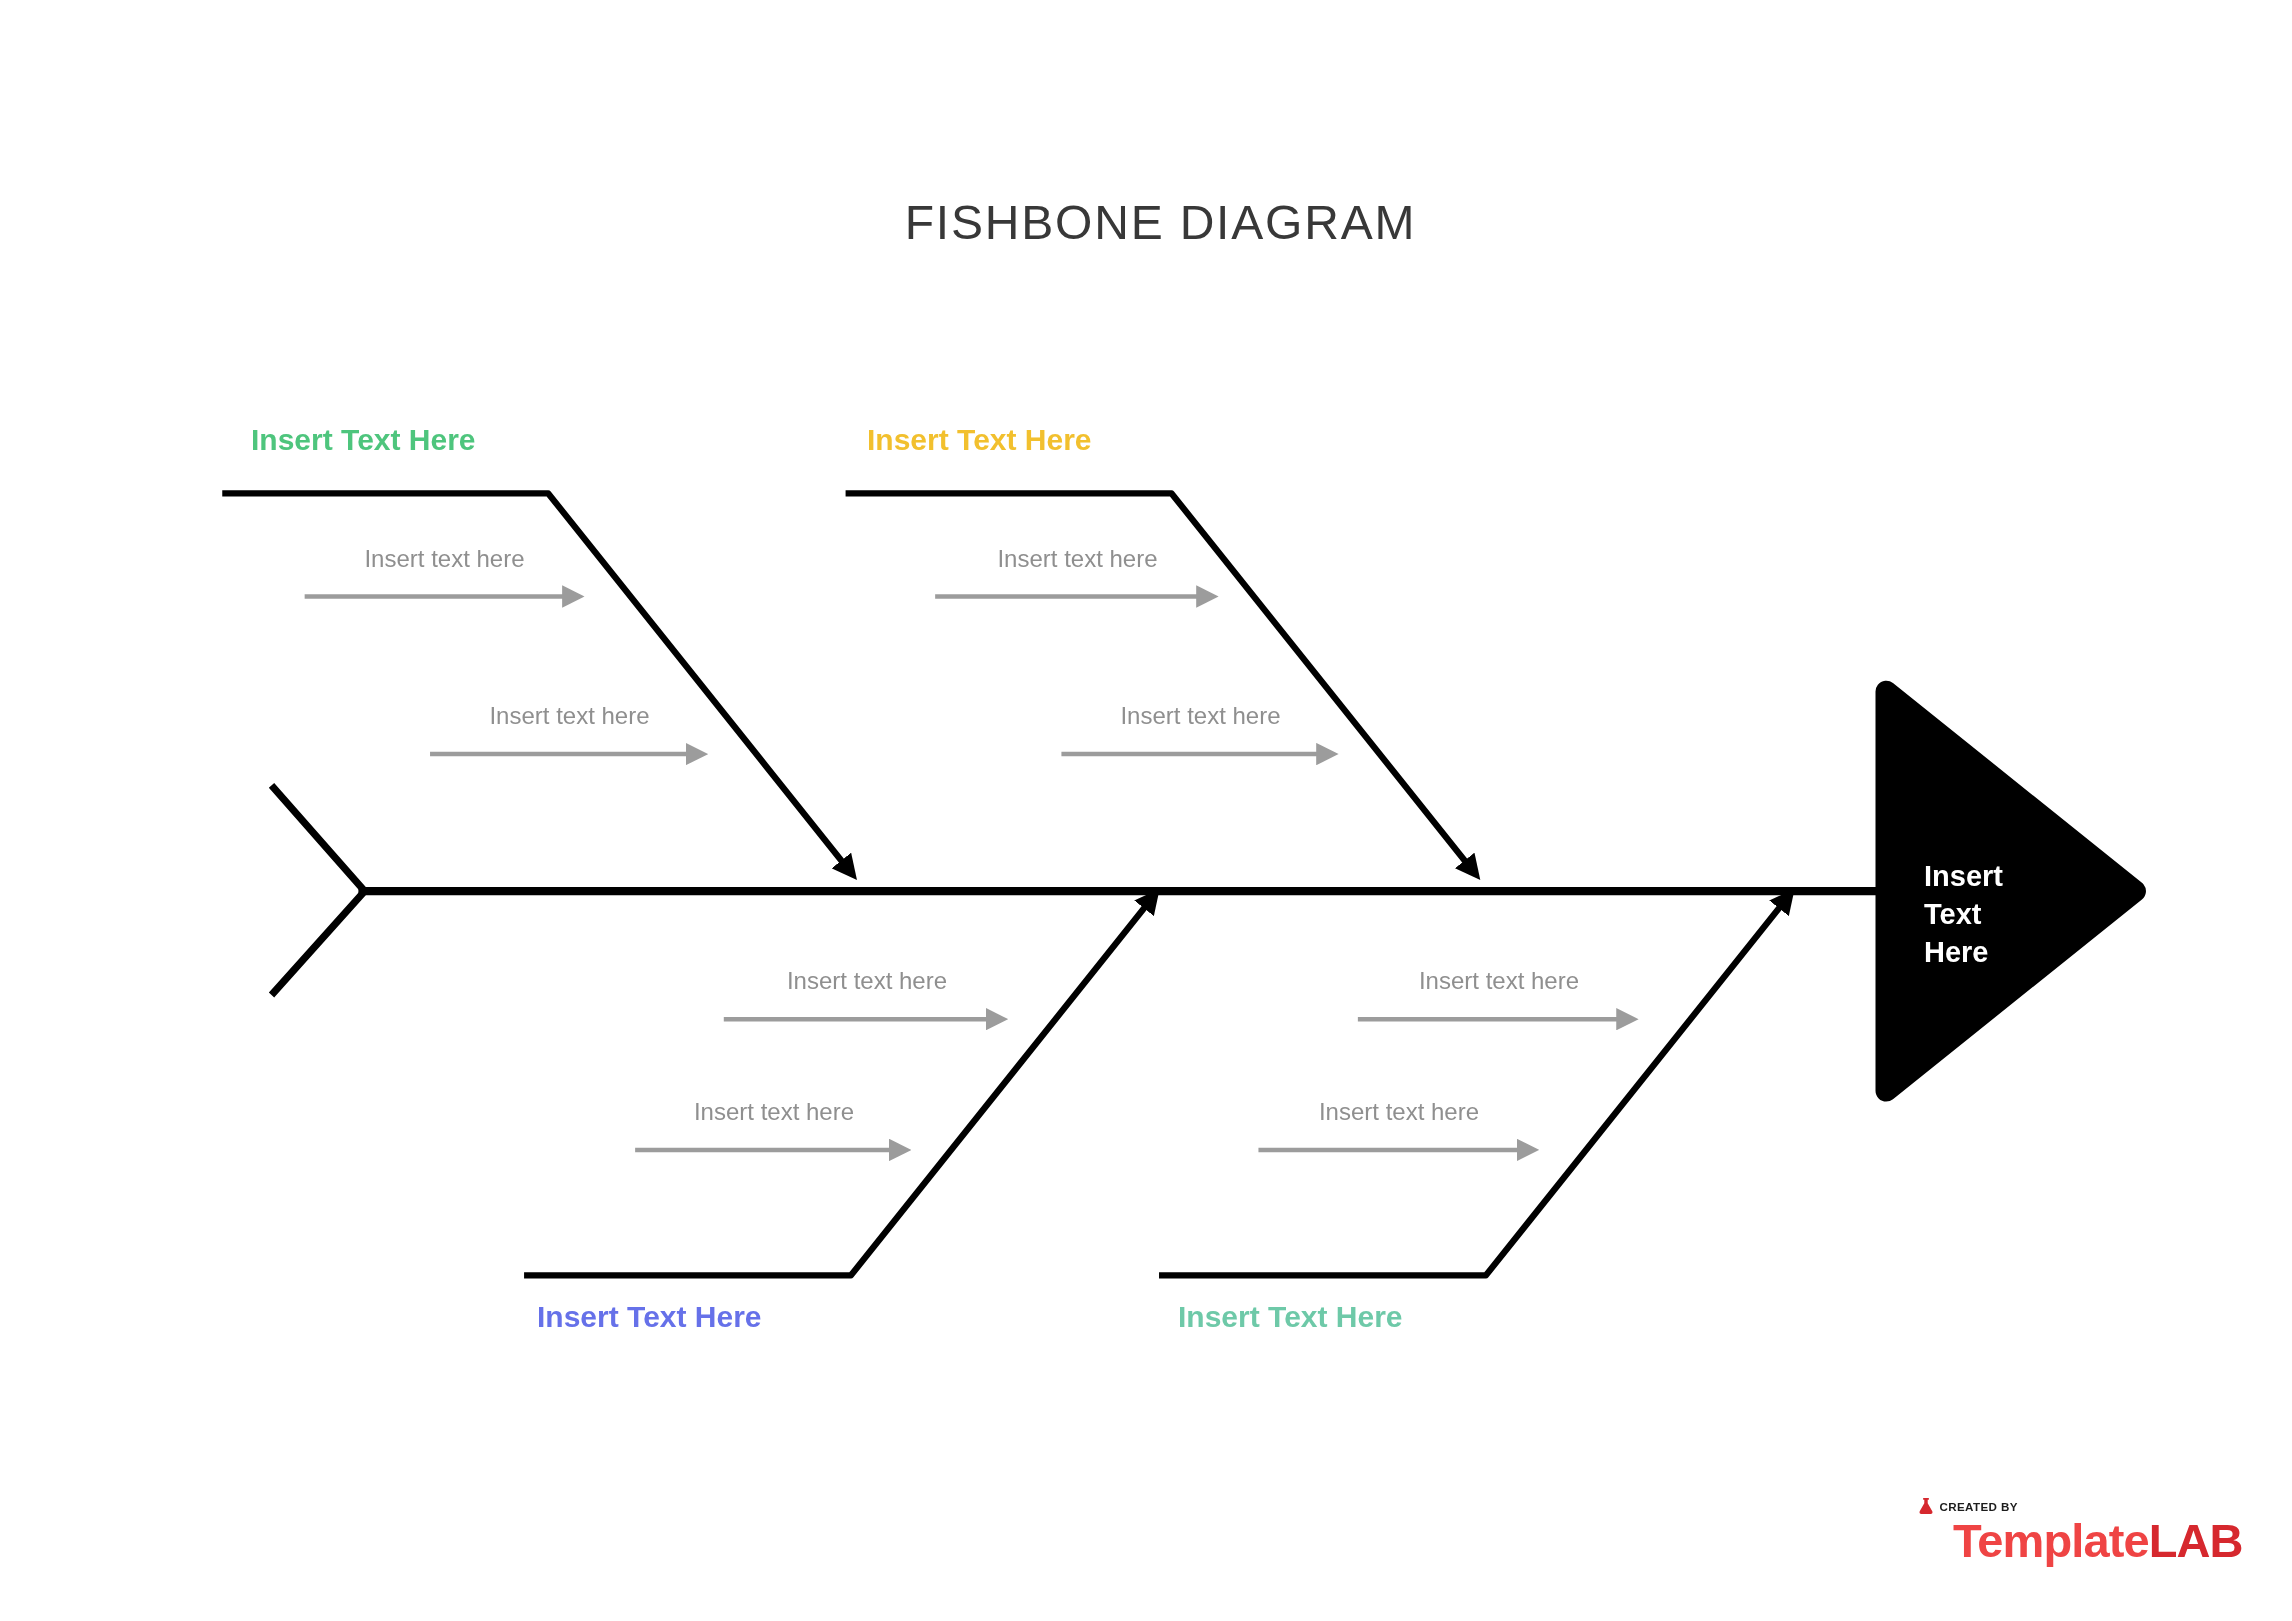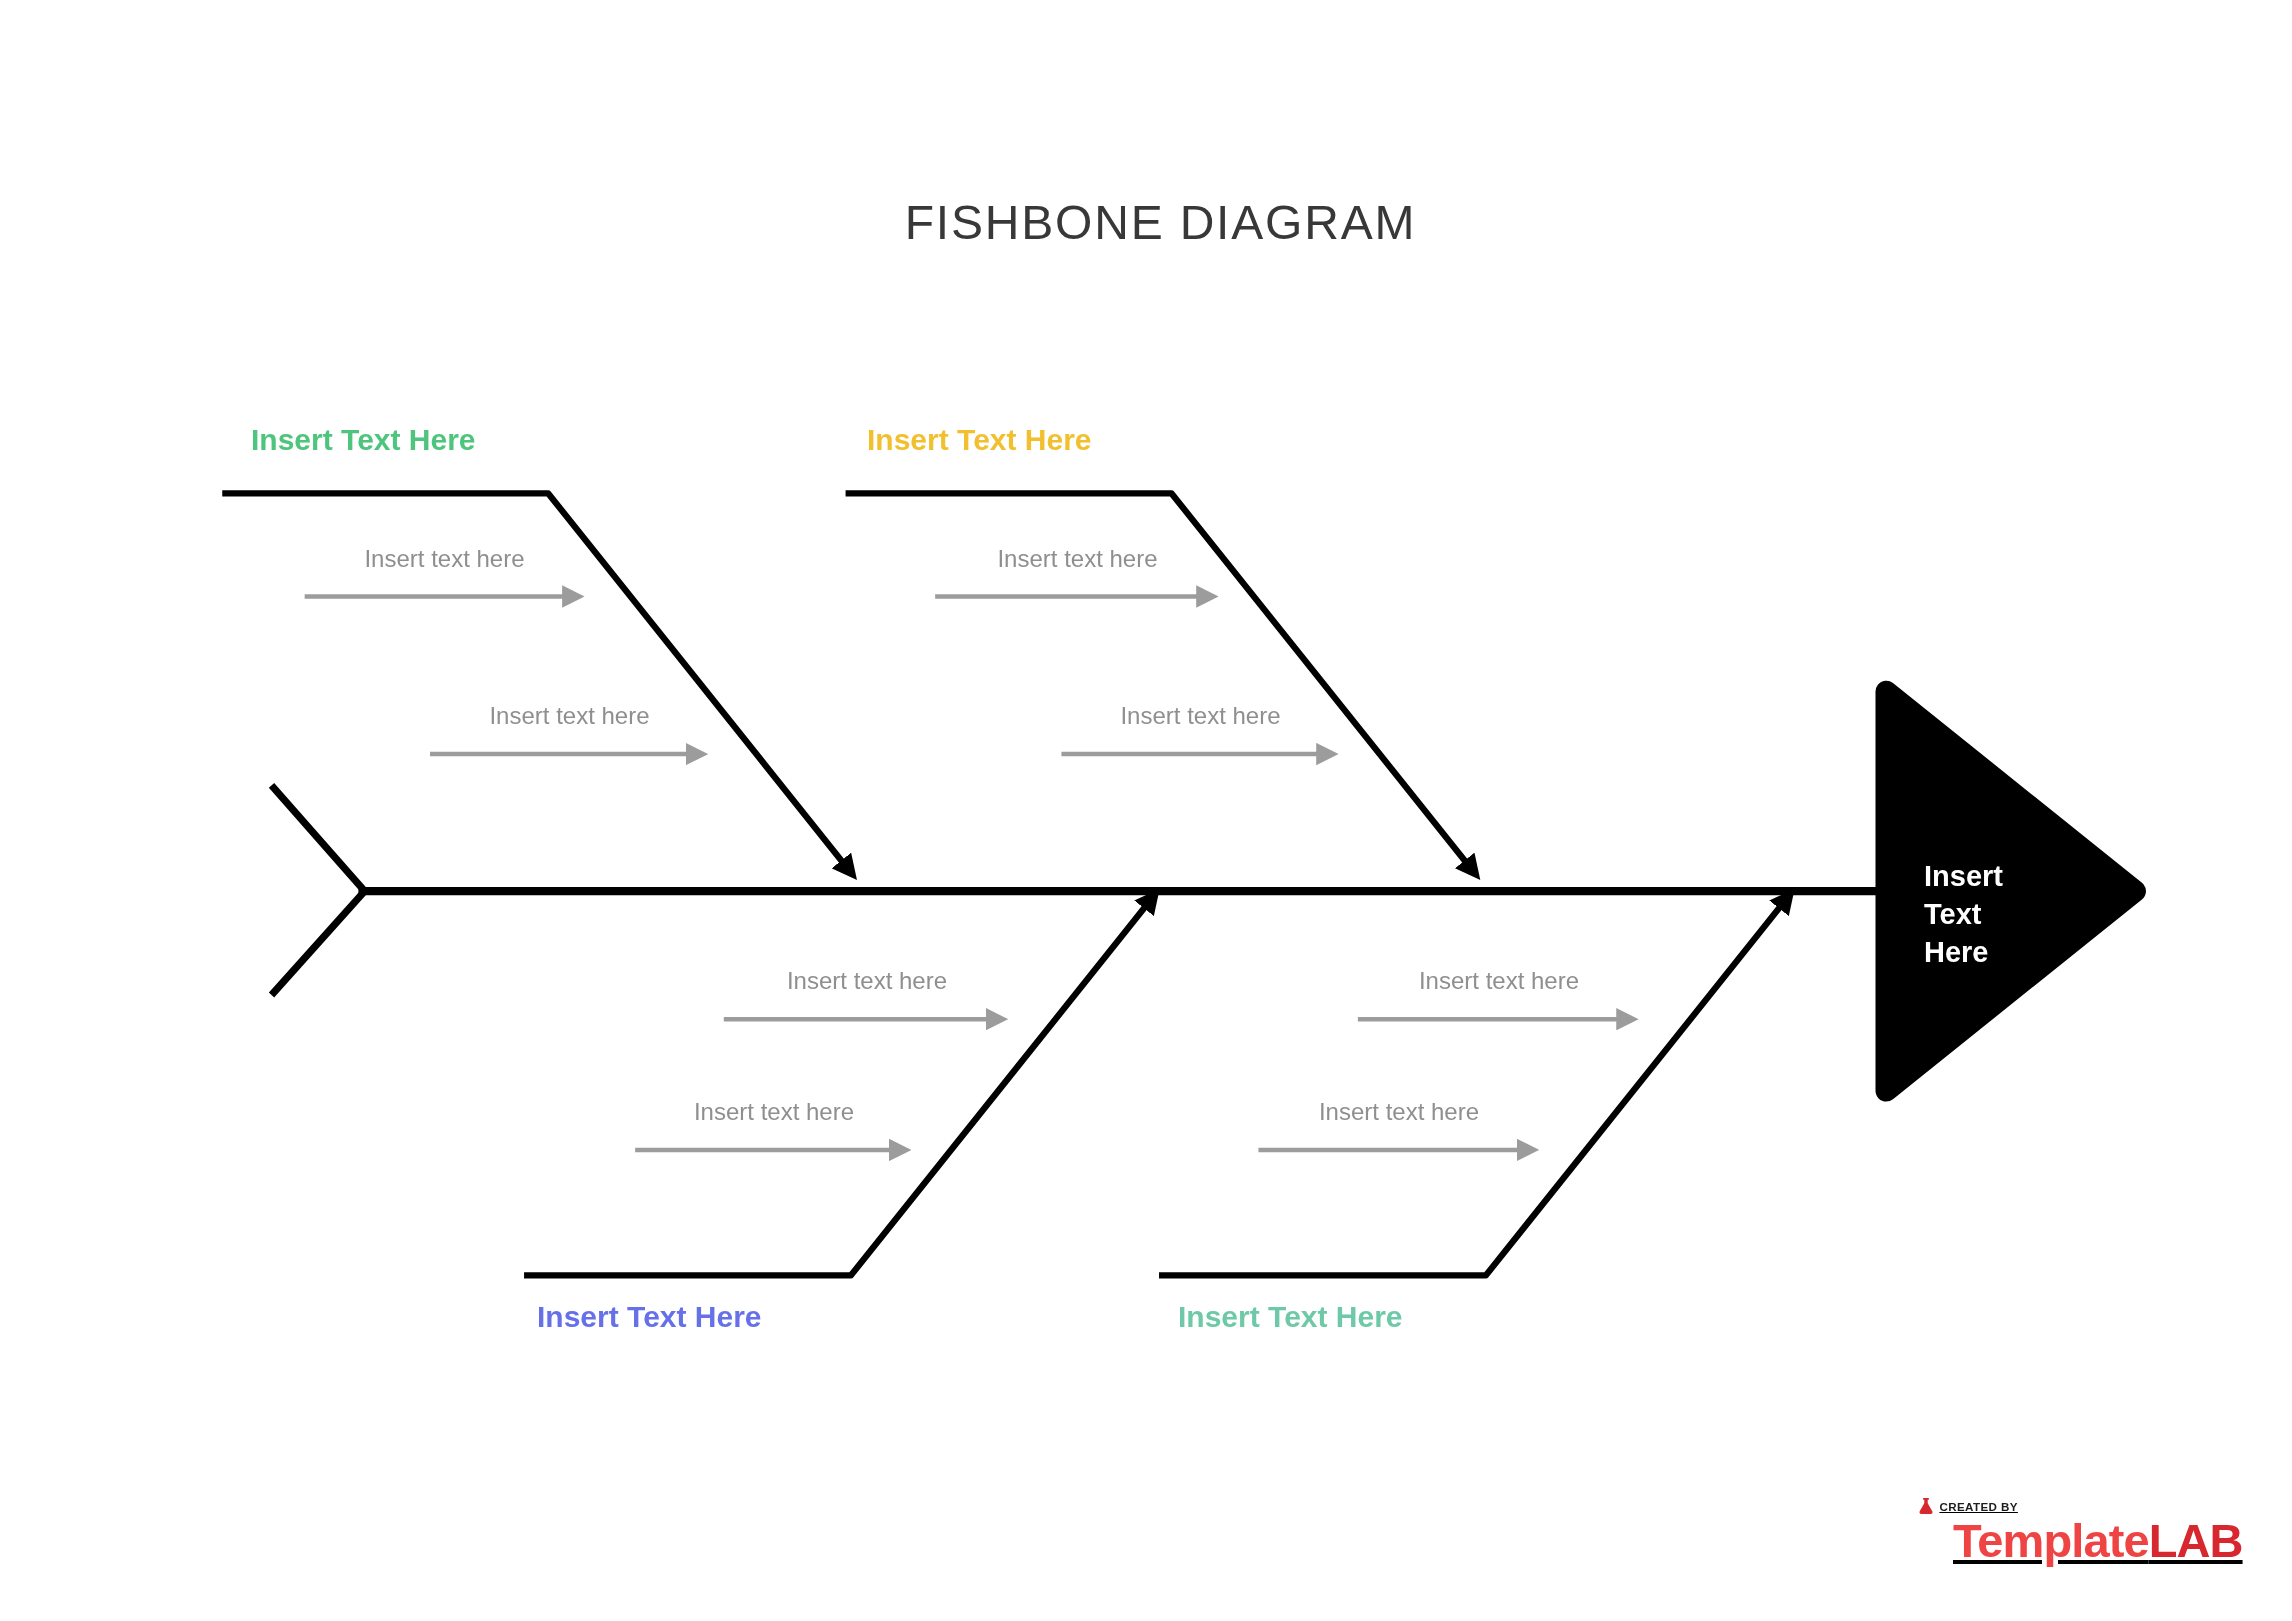--- a/index.html
+++ b/index.html
@@ -49,21 +49,20 @@
     font-size: 29px;
     font-weight: bold;
     line-height: 38px;
     margin-top: 40px;
   }
   .head-label span { display: block; }
   .logo {
     position: absolute;
     left: 1918px;
     top: 1497px;
-    text-decoration: underline;
   }
   .logo-top {
     display: flex;
     align-items: center;
     gap: 5.4px;
   }
   .created-by {
     font-size: 11.6px;
     font-weight: bold;
     letter-spacing: 0.4px;

